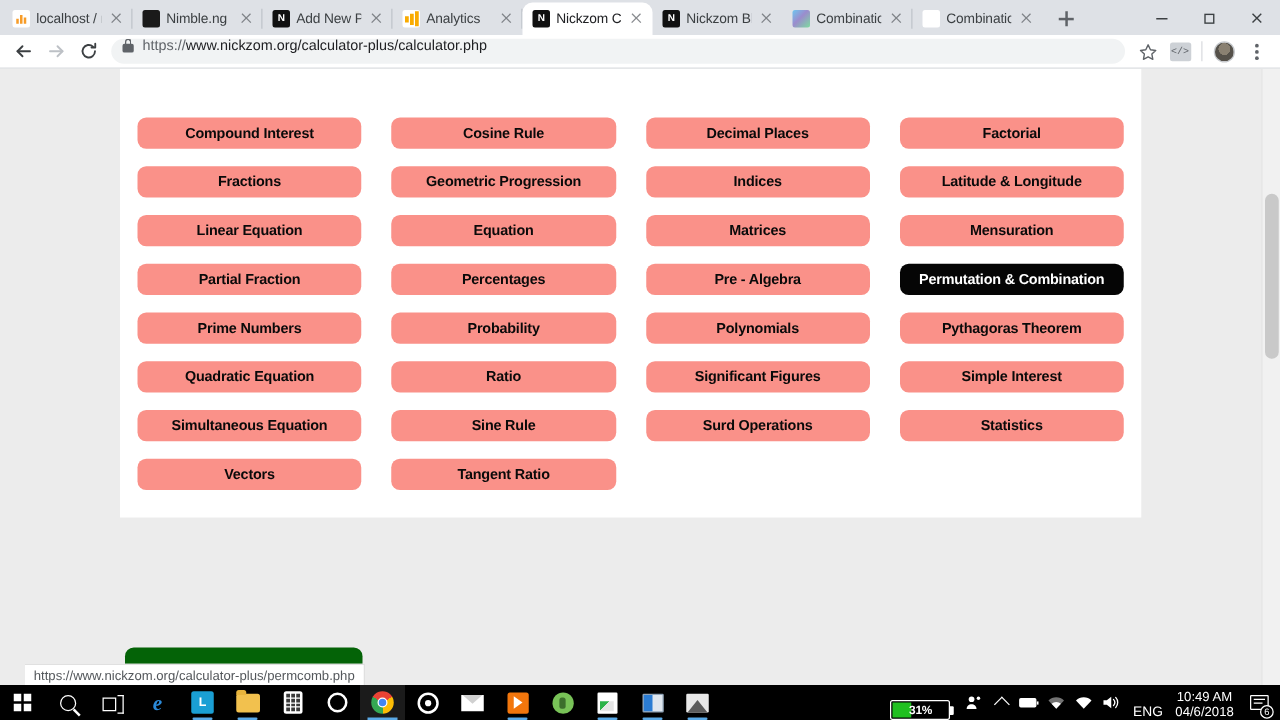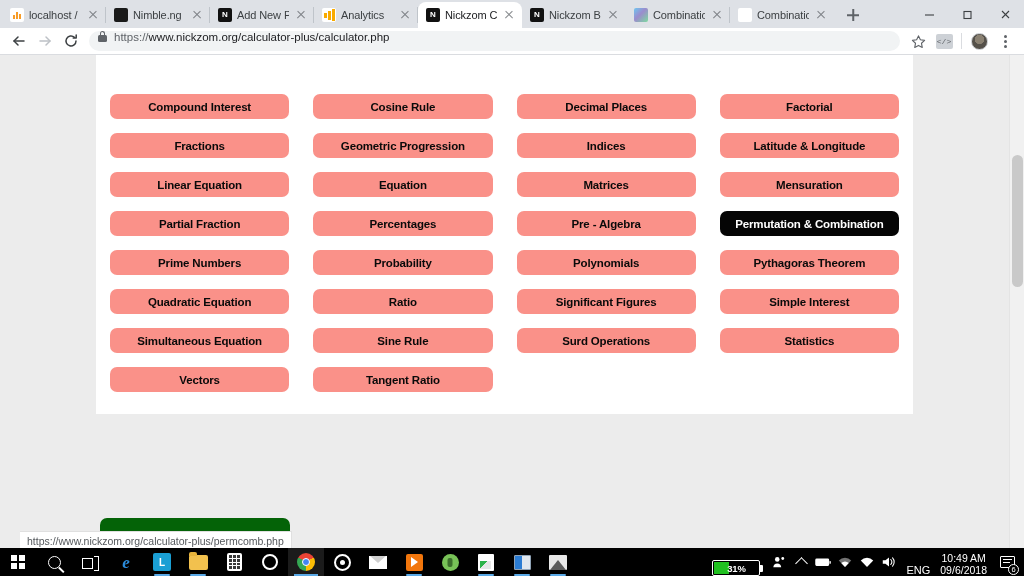--- a/index.html
+++ b/index.html
@@ -536,21 +536,21 @@
     <div class="tray">
       <svg width="16" height="14" viewBox="0 0 18 14">
         <path d="M2 5h3l4-3.2v10.4L5 9H2z"></path>
         <path d="M11 4.2a4.2 4.2 0 0 1 0 5.6" fill="none" stroke="#fff" stroke-width="1.2" stroke-linecap="round"></path>
         <path d="M13 2.4a6.8 6.8 0 0 1 0 9.2" fill="none" stroke="#fff" stroke-width="1.2" stroke-linecap="round"></path>
         </svg>
     </div>
     <div class="tray-lang">ENG</div>
     <div class="clock">
       <div>10:49 AM</div>
-      <div>09/6/2018</div>
+      <div>04/6/2018</div>
     </div>
     <div class="notif">
       <span class="notif-box">
         <i style="top:2px;width:9px"></i>
           <i style="top:5px;width:7px"></i>
       </span>
       <span class="notif-badge">6</span>
     </div>
   </div>
 </div>

